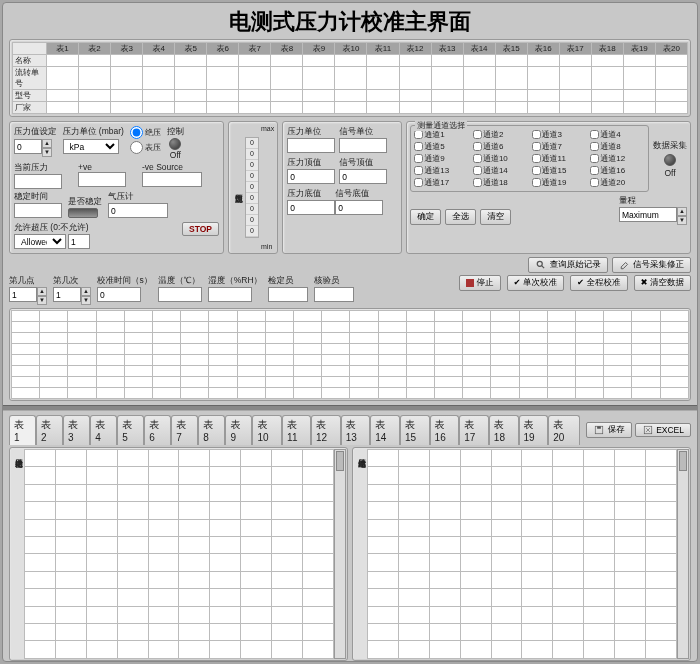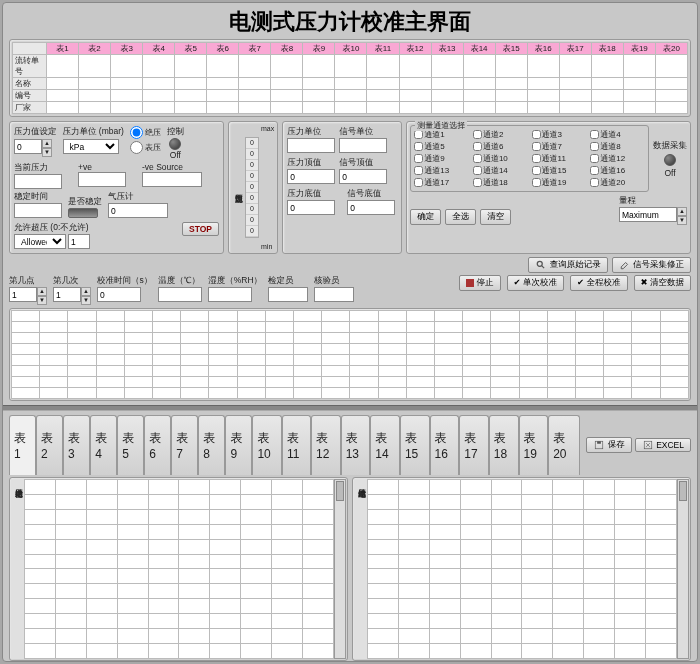--- a/index.html
+++ b/index.html
@@ -3,39 +3,39 @@
 <meta charset="utf-8">
 <style>
 *{box-sizing:border-box;margin:0;padding:0;font-family:"Microsoft YaHei",SimSun,sans-serif}
 body{background:#a8a8a8;width:700px;height:664px;overflow:hidden;font-size:9px;color:#222}
 .win{background:#c8c8c8;border:1px solid #888;border-radius:4px;width:696px;height:660px;margin:2px;display:flex;flex-direction:column}
 h1{text-align:center;font-size:22px;font-weight:bold;padding:4px 0 2px;color:#000}
 .pad{padding:0 6px}
 .panel{background:#cfcfcf;border:1px solid #999;border-radius:3px;box-shadow:inset 1px 1px 2px rgba(255,255,255,.6)}
 table{border-collapse:collapse;width:100%;table-layout:fixed}
 td,th{border:1px solid #bbb;background:#fff;height:12px;font-size:8px;text-align:center;padding:0 1px;overflow:hidden}
-.hdr td{background:#f9a8d4}
+.hdr td{background:#a3a3a3}
 .rowlbl{background:#e8e8e8!important;text-align:left;padding-left:2px;font-size:8px}
 .row{display:flex}
 .col{display:flex;flex-direction:column}
 .lbl{font-size:8.5px;white-space:nowrap}
 input[type=text],select{height:15px;font-size:8.5px;border:1px solid #888;background:#fff;padding:0 2px}
 .num{width:28px}
 .btn{background:linear-gradient(#f0f0f0,#d0d0d0);border:1px solid #888;border-radius:2px;padding:1px 6px;font-size:8.5px;cursor:pointer;white-space:nowrap}
 .led{width:12px;height:12px;border-radius:50%;background:radial-gradient(circle at 30% 30%,#888,#333);border:1px solid #555}
 .radio{display:flex;align-items:center;gap:2px;font-size:8px}
 .radio input{margin:0}
 .chk{display:flex;align-items:center;gap:1px;font-size:8px}
 .chk input{width:9px;height:9px;margin:0}
 .fieldset{border:1px solid #999;border-radius:3px;padding:3px;background:#cfcfcf;position:relative}
 .fieldset>.title{position:absolute;top:-6px;left:4px;background:#cfcfcf;padding:0 2px;font-size:8px}
 .vbar{background:#e8e8e8;border:1px solid #aaa;width:14px;display:flex;flex-direction:column}
 .vbar div{flex:1;border-bottom:1px solid #ccc;font-size:7px;text-align:center;line-height:10px}
 .tabbar{display:flex;gap:0;align-items:end}
-.tab{background:linear-gradient(#e8e8e8,#d0d0d0);border:1px solid #999;border-bottom:none;padding:14px 4px;font-size:12px;border-radius:3px 3px 0 0;cursor:pointer}
+.tab{background:linear-gradient(#e8e8e8,#d0d0d0);border:1px solid #999;border-bottom:none;padding:2px 4px;font-size:10px;border-radius:3px 3px 0 0;cursor:pointer}
 .tab.active{background:#f0f0f0}
 .spin{display:flex}
 .spin .arrows{display:flex;flex-direction:column;width:10px}
 .spin .arrows span{flex:1;font-size:6px;line-height:7px;text-align:center;background:#ddd;border:1px solid #999;cursor:pointer}
 .grid-blank td{height:11px}
 .scroll{background:#ddd;border:1px solid #999;width:12px}
 .scroll .thumb{background:#bbb;border:1px solid #888;height:20px;margin:1px}
 .icon{width:12px;height:10px;display:inline-block;vertical-align:middle}
 </style>
 </head>
@@ -65,20 +65,43 @@
               <td>表13</td>
               <td>表14</td>
               <td>表15</td>
               <td>表16</td>
               <td>表17</td>
               <td>表18</td>
               <td>表19</td>
               <td>表20</td>
             </tr>
 <tr>
+              <td class="rowlbl">名称</td>
+              <td></td>
+              <td></td>
+              <td></td>
+              <td></td>
+              <td></td>
+              <td></td>
+              <td></td>
+              <td></td>
+              <td></td>
+              <td></td>
+              <td></td>
+              <td></td>
+              <td></td>
+              <td></td>
+              <td></td>
+              <td></td>
+              <td></td>
+              <td></td>
+              <td></td>
+              <td></td>
+            </tr>
+<tr>
               <td class="rowlbl">流转单号</td>
               <td></td>
               <td></td>
               <td></td>
               <td></td>
               <td></td>
               <td></td>
               <td></td>
               <td></td>
               <td></td>
@@ -88,44 +111,21 @@
               <td></td>
               <td></td>
               <td></td>
               <td></td>
               <td></td>
               <td></td>
               <td></td>
               <td></td>
             </tr>
 <tr>
-              <td class="rowlbl">名称</td>
-              <td></td>
-              <td></td>
-              <td></td>
-              <td></td>
-              <td></td>
-              <td></td>
-              <td></td>
-              <td></td>
-              <td></td>
-              <td></td>
-              <td></td>
-              <td></td>
-              <td></td>
-              <td></td>
-              <td></td>
-              <td></td>
-              <td></td>
-              <td></td>
-              <td></td>
-              <td></td>
-            </tr>
-<tr>
-              <td class="rowlbl">编号</td>
+              <td class="rowlbl">型号</td>
               <td></td>
               <td></td>
               <td></td>
               <td></td>
               <td></td>
               <td></td>
               <td></td>
               <td></td>
               <td></td>
               <td></td>
@@ -277,21 +277,21 @@
  <div class="row" style="gap:4px">
   <div class="col">
             <span class="lbl">压力顶值</span>
             <input type="text" style="width: 48px;" value="0">
           </div>
   <div class="col">
             <span class="lbl">信号顶值</span>
             <input type="text" style="width: 48px;" value="0">
           </div>
  </div>
- <div class="row" style="gap:12px">
+ <div class="row" style="gap:0">
   <div class="col">
             <span class="lbl">压力底值</span>
             <input type="text" style="width: 48px;" value="0">
           </div>
   <div class="col">
             <span class="lbl">信号底值</span>
             <input type="text" style="width: 48px;" value="0">
           </div>
  </div>
 </div>

